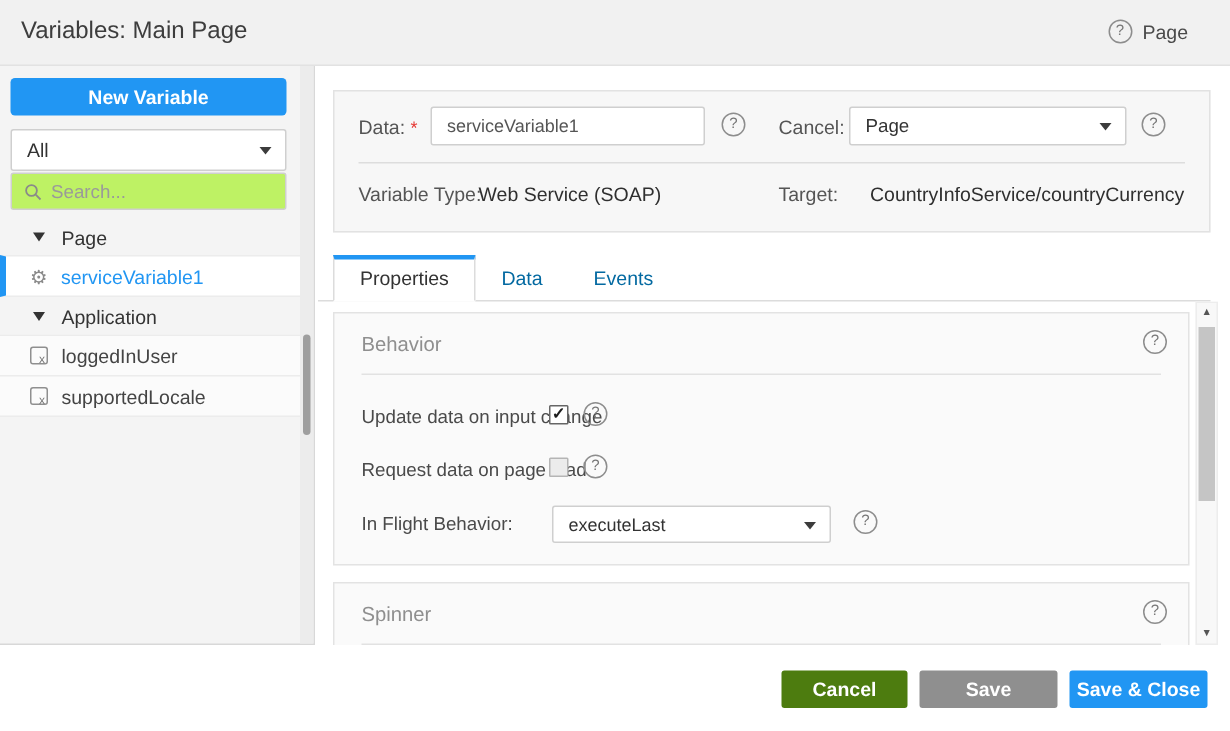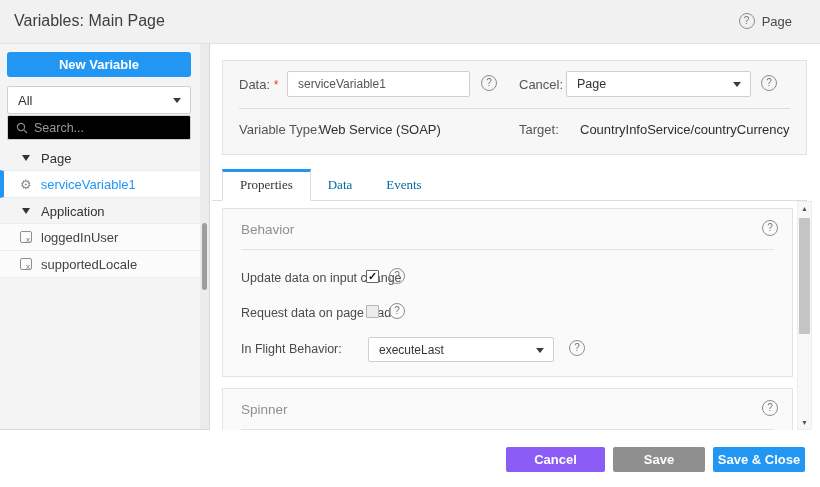--- a/index.html
+++ b/index.html
@@ -27,21 +27,21 @@
     border-radius:3px; text-align:center; line-height:25px; cursor:pointer; }
   .fake-select { position:relative; background:#fff; border:1px solid #cfcfcf;
     border-radius:2px; cursor:pointer; }
   .fake-select .sel-text { position:absolute; left:10px; top:50%; transform:translateY(-50%);
     font-size:13px; color:#333; }
   .caret { position:absolute; right:9px; top:50%; margin-top:-2px; width:0; height:0;
     border-left:4px solid transparent; border-right:4px solid transparent;
     border-top:5px solid #3c3c3c; }
   .filter-select { position:absolute; left:7px; top:42px; width:184px; height:28px; }
   .search-box { position:absolute; left:7px; top:71px; width:184px; height:25px;
-    background:#000000; border:1px solid #cfcfcf; border-radius:2px; display:flex;
+    background:#bef264; border:1px solid #cfcfcf; border-radius:2px; display:flex;
     align-items:center; padding-left:8px; gap:6px; }
   .search-box input { border:none; outline:none; background:transparent; width:140px;
     font-size:12.5px; color:#666; font-family:"Liberation Sans", sans-serif; }
   .search-box input::placeholder { color:#9a9a9a; }
 
   .tree { position:absolute; top:101px; left:0; right:9px; }
   .tree-group { height:26px; display:flex; align-items:center; padding-left:22px; gap:11px;
     font-size:13px; color:#333; cursor:pointer; }
   .tri-down { width:0; height:0; border-left:4.5px solid transparent;
     border-right:4.5px solid transparent; border-top:6px solid #333; }
@@ -70,21 +70,21 @@
     border:1px solid #cfcfcf; border-radius:2px; padding-left:10px; font-size:12px;
     color:#555; background:#fff; font-family:"Liberation Sans", sans-serif; }
   .owner-select { position:absolute; left:343px; top:10px; width:185px; height:26px; }
   .owner-select .sel-text { font-size:12.5px; }
   .q-name { position:absolute; left:258px; top:14px; }
   .q-owner { position:absolute; left:538px; top:14px; }
   .form-divider { position:absolute; left:16px; right:16px; top:47px; height:1px; background:#ddd; }
   .fvalue { position:absolute; font-size:13px; color:#2f2f2f; }
 
   .tabbar { position:absolute; left:2px; right:13px; top:126px; height:31px;
-    border-bottom:1px solid #dcdcdc; display:flex; align-items:flex-end; padding-left:10px;font-family:Liberation Serif, serif; }
+    border-bottom:1px solid #dcdcdc; display:flex; align-items:flex-end; padding-left:10px; }
   .tab { font-size:13px; color:#0369a1; padding:7px 17px; cursor:pointer; }
   .tab.active { background:#fff; color:#333; border:1px solid #dcdcdc;
     border-top:3px solid #2196f3; border-bottom:1px solid #fff; margin-bottom:-1px;
     padding:5px 17px 7px; }
 
   .scroll-area { position:absolute; left:0; right:0; top:157px; bottom:0; overflow:hidden; }
   .section { position:absolute; left:12px; width:571px; background:#fafafa;
     border:1px solid #e3e3e3; }
   .sec-behavior { top:7px; height:169px; }
   .sec-spinner { top:187px; height:70px; }
@@ -111,21 +111,21 @@
   .vs-down { bottom:0; }
   .vs-thumb { position:absolute; left:1px; width:11px; top:16px; height:116px;
     background:#c5c5c5; cursor:pointer; }
 
   
   .footer { position:absolute; left:0; bottom:0; right:0; height:57px; background:#fff; }
   .footer-btns { position:absolute; right:15px; top:17px; display:flex; gap:8px; }
   .btn { height:25px; border:none; border-radius:2px; color:#fff; font-size:13px;
     font-weight:bold; text-align:center; line-height:25px; cursor:pointer;
     font-family:"Liberation Sans", sans-serif; }
-  .btn-cancel { width:99px; background:#8b5cf6; }
+  .btn-cancel { width:84px; background:#4d7c0f; }
   .btn-save { width:92px; background:#8f8f8f; }
   .btn-primary { width:92px; background:#2196f3; }
 </style>
 </head>
 <body>
 
 <div class="app">
 
   <div class="topbar">
     <div class="page-title">Variables: Main Page</div>

